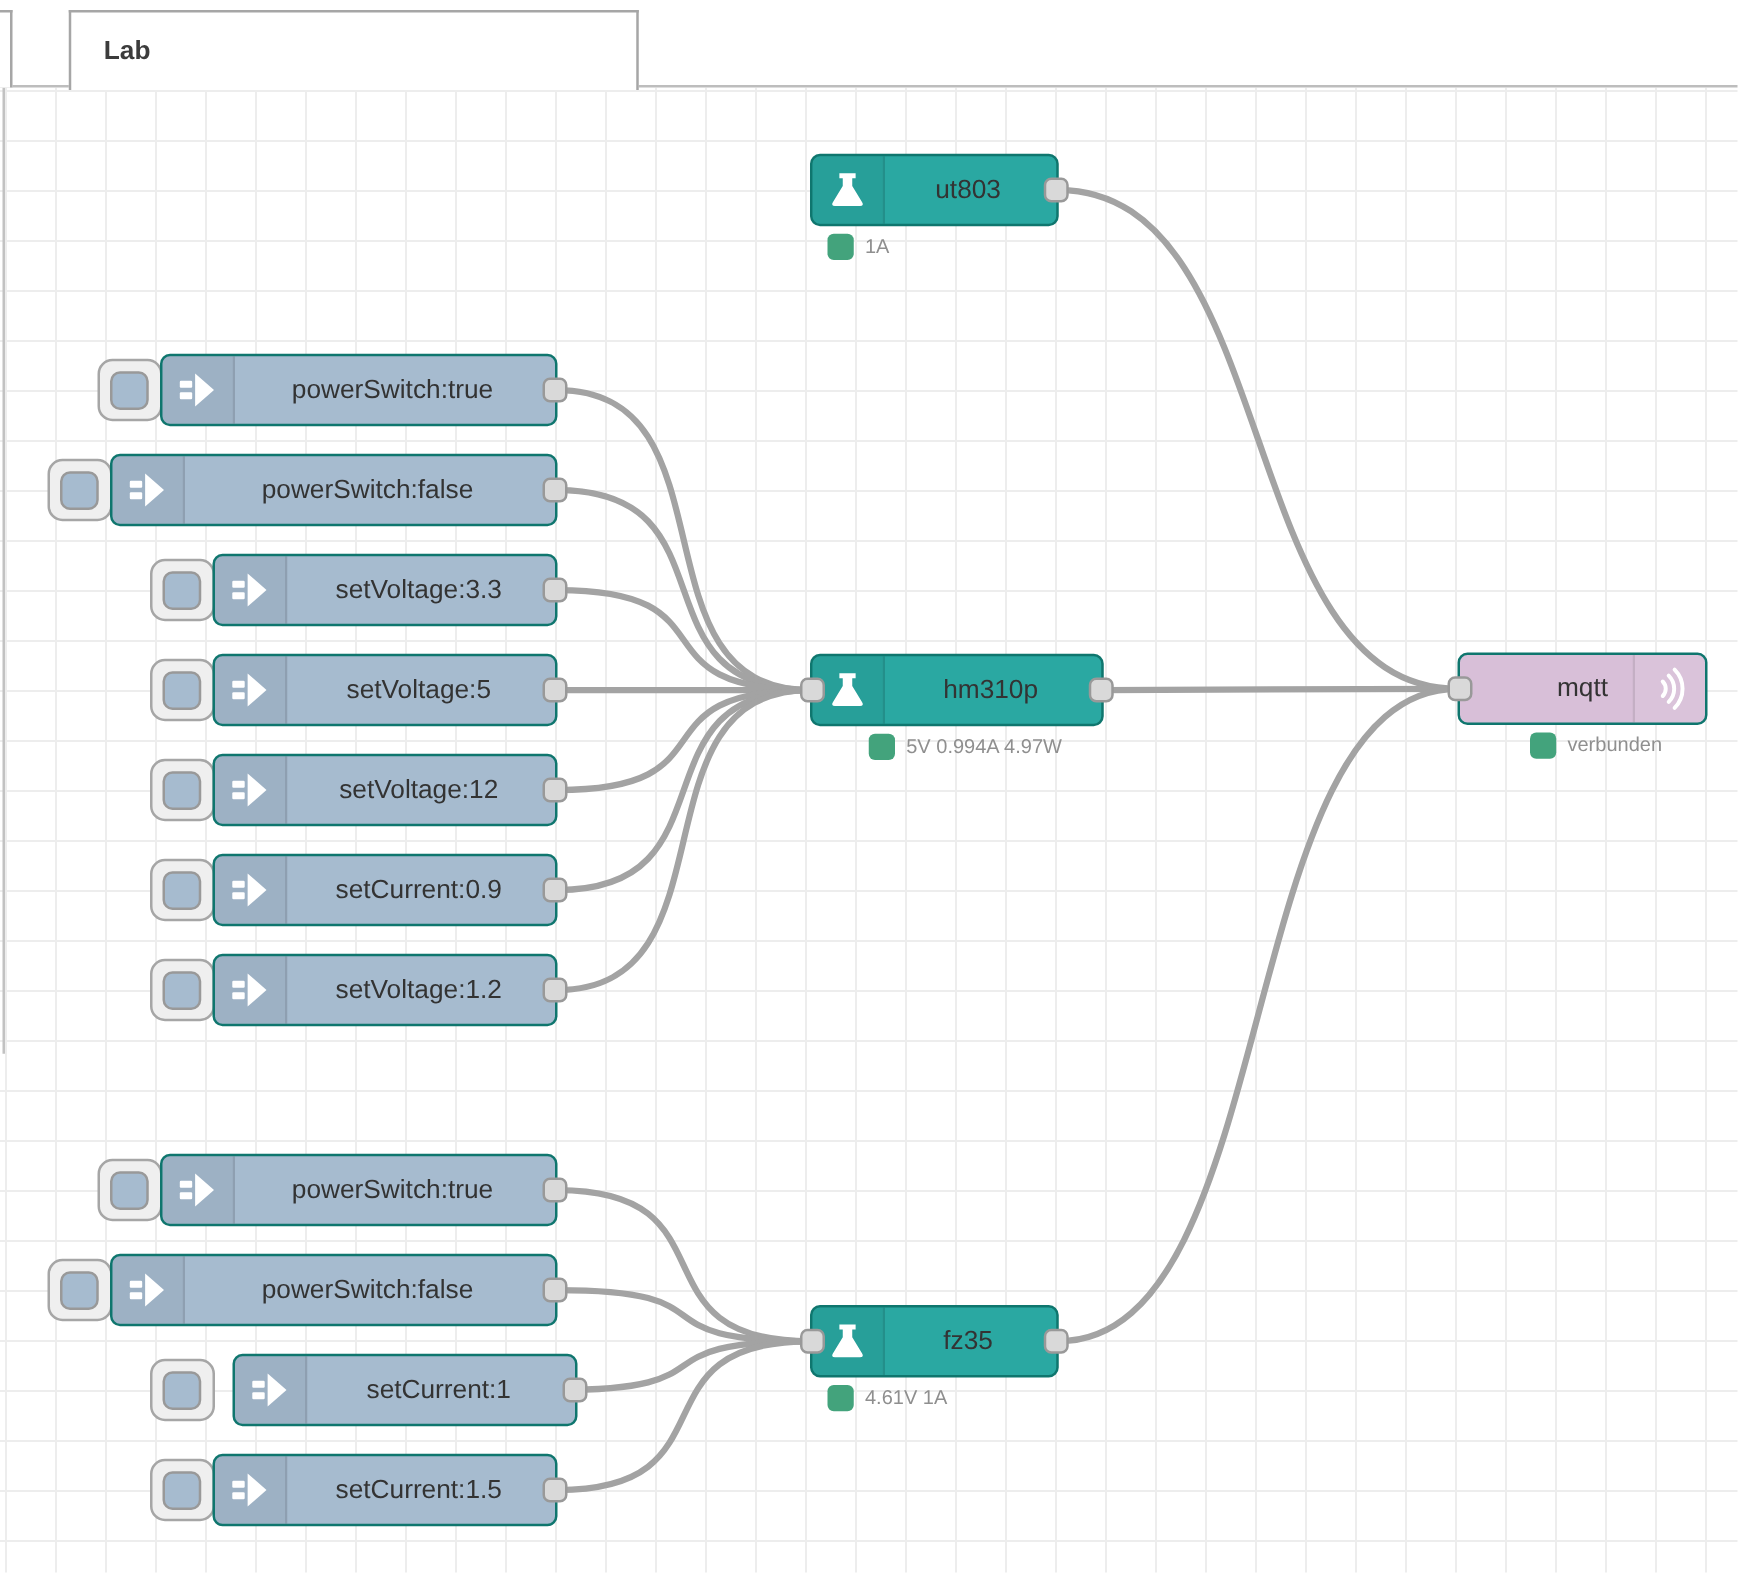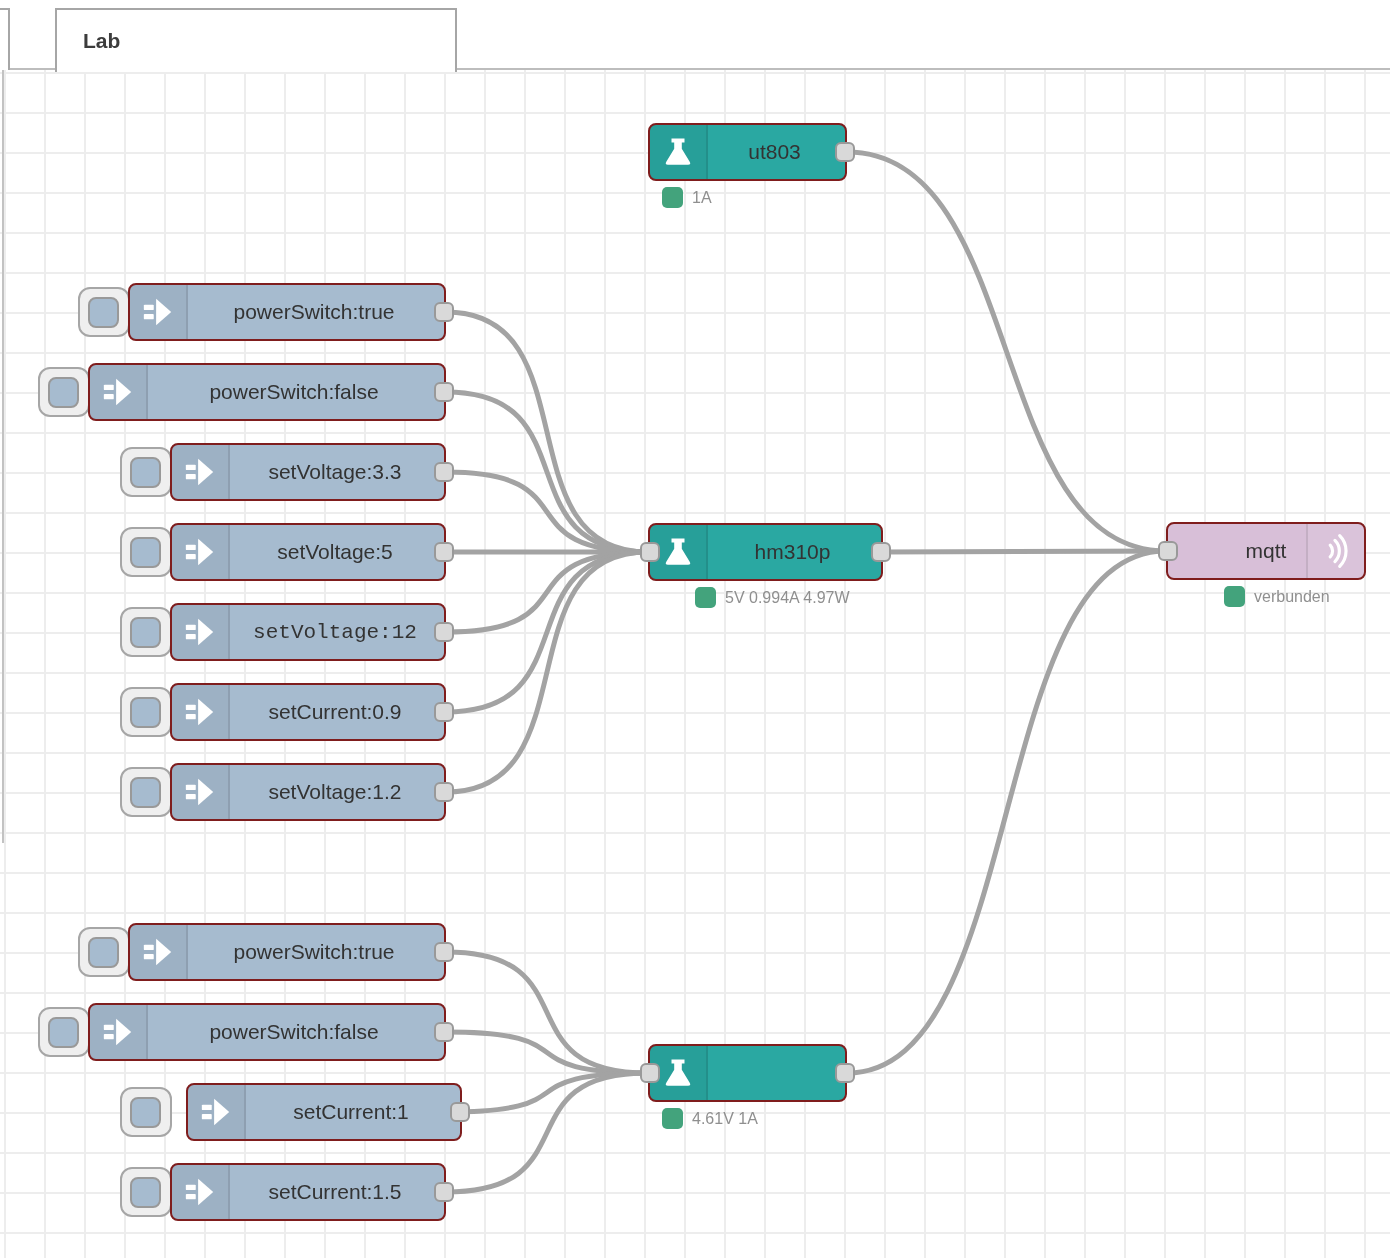--- a/index.html
+++ b/index.html
@@ -5,34 +5,34 @@
   html,body{margin:0;padding:0}
   body{
     width:1390px;height:1258px;position:relative;overflow:hidden;
     background:#fff;font-family:"Liberation Sans",sans-serif;
   }
   
   #tabbar{position:absolute;top:0;left:0;width:1390px;height:70px;background:#fff;
     border-bottom:2px solid #bdbdbd;box-sizing:border-box;z-index:6}
   #tab-partial{position:absolute;left:-30px;top:8px;width:40px;height:62px;background:#fff;
     border:2px solid #a6a6a6;border-bottom:none;box-sizing:border-box;z-index:6}
-  #tab-active{position:absolute;left:55px;top:8px;width:402px;height:64px;background:#fff;
+  #tab-active{position:absolute;left:55px;top:8px;width:456px;height:64px;background:#fff;
     border:2px solid #a6a6a6;border-bottom:none;box-sizing:border-box;z-index:7;
     display:flex;align-items:center;padding-left:26px;font-size:21px;font-weight:bold;color:#3c3c3c}
   
   #canvas{position:absolute;top:70px;left:0;width:1390px;height:1188px;background:#fff;
     background-image:
       linear-gradient(to right,#ededed 2px,transparent 2px),
       linear-gradient(to bottom,#ededed 2px,transparent 2px);
     background-size:40px 40px;background-position:4px 2px;z-index:0}
   #left-edge{position:absolute;left:2px;top:70px;width:2px;height:773px;background:#c2c2c2;z-index:5}
   #wires{position:absolute;top:0;left:0;width:1390px;height:1258px;z-index:1;pointer-events:none}
   #wires path{pointer-events:stroke}
   
-  .node{position:absolute;height:58px;border:2px solid #7f1d1d;border-radius:8px;
+  .node{position:absolute;height:58px;border:2px solid #0f766e;border-radius:8px;
     box-sizing:border-box;z-index:3}
   .icon-region{position:absolute;top:0;bottom:0;display:flex;align-items:center;
     justify-content:center;box-sizing:border-box}
   .icon-left{left:0;width:58px;background:rgba(0,0,0,0.05);
     border-right:2px solid rgba(0,0,0,0.1);border-radius:6px 0 0 6px}
   .icon-right{right:0;width:58px;background:rgba(255,255,255,0.07);
     border-left:2px solid rgba(0,0,0,0.1);border-radius:0 6px 6px 0}
   .node-label{position:absolute;top:0;bottom:0;display:flex;align-items:center;
     justify-content:center;font-size:21px;color:#333;white-space:nowrap}
   .port{position:absolute;width:20px;height:20px;background:#d9d9d9;border:2px solid #999;
@@ -140,21 +140,21 @@
     <div class="node inject" style="left: 170px; top: 603px; width: 276px; background: rgb(166, 187, 207);">
       <span class="icon-region icon-left">
         <svg viewBox="0 0 36 36" width="34" height="34">
           <g fill="#fff">
             <rect x="3" y="10.2" width="10.5" height="5.8" rx="1"></rect>
             <rect x="3" y="20" width="10.5" height="5.8" rx="1"></rect>
             <polygon points="16,4 32,18 16,32"></polygon>
           </g>
         </svg>
       </span>
-      <span class="node-label" style="left: 58px; right: 4px; font-family: Liberation Mono, monospace;">setVoltage:12</span>
+      <span class="node-label" style="left: 58px; right: 4px;">setVoltage:12</span>
       <span class="port out"></span>
     </div>
     <div class="inject-btn" style="left: 120px; top: 687px;">
       <div class="inject-btn-inner" style="background: rgb(166, 187, 207);"></div>
     </div>
     <div class="node inject" style="left: 170px; top: 683px; width: 276px; background: rgb(166, 187, 207);">
       <span class="icon-region icon-left">
         <svg viewBox="0 0 36 36" width="34" height="34">
           <g fill="#fff">
             <rect x="3" y="10.2" width="10.5" height="5.8" rx="1"></rect>
@@ -289,20 +289,21 @@
       </span>
       <span class="node-label" style="left: 58px; right: 4px;">setCurrent:1.5</span>
       <span class="port out"></span>
     </div>
     <div class="node device" style="left: 648px; top: 1044px; width: 199px; background: rgb(42, 168, 162);">
       <span class="icon-region icon-left">
         <svg viewBox="0 0 36 36" width="36" height="36">
           <path fill="#fff" d="M11.5 4.5h13v4h-2.7v6.3l7.9 13q1.7 2.9-1.7 2.9H8q-3.4 0-1.7-2.9l7.9-13V8.5h-2.7z"></path>
         </svg>
       </span>
+      <span class="node-label" style="left: 58px; right: 4px;">fz35</span>
       <span class="port in"></span>
       <span class="port out"></span>
     </div>
     <div class="status" style="left: 662px; top: 1108px;">
       <span class="status-dot" style="background: rgb(67, 163, 124);"></span>
       <span class="status-text">4.61V 1A</span>
     </div>
   </div>
 
 <div id="tabbar">

